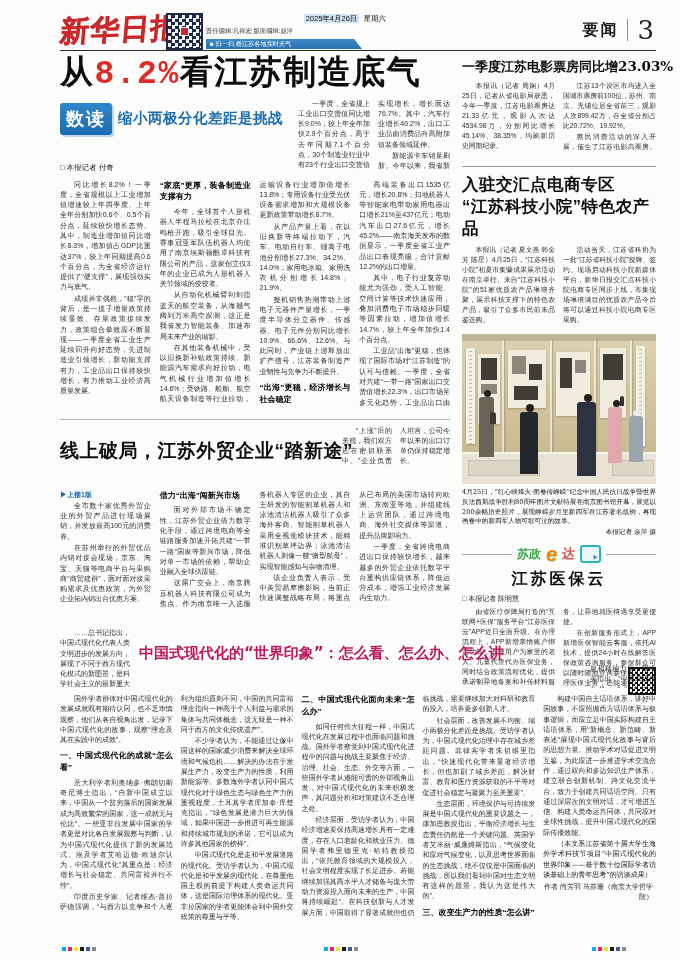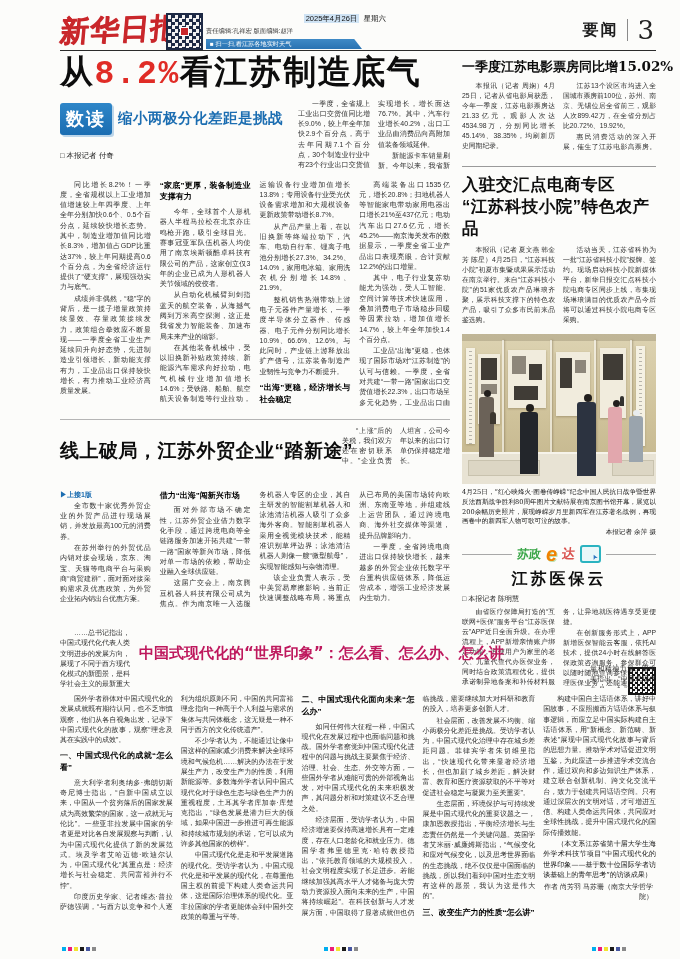--- a/index.html
+++ b/index.html
@@ -27,21 +27,21 @@
   .cols{text-align:justify;font-size:7px;line-height:1.47;color:#2e2e2e;}
   
   .zoneA-left{position:absolute;left:60px;top:58px;width:390px;}
   .a1-headline{font-size:33px;font-weight:900;letter-spacing:1.5px;line-height:1.05;white-space:nowrap;color:#0d0d0d;font-family:Liberation Mono, monospace;}
   .a1-headline .num{color:#e02c26;}
   .a1-top{display:flex;gap:8px;margin-top:6px;height:76px;}
   .a1-left{width:230px;}
   .shudu-row{display:flex;align-items:center;gap:6px;margin-top:4px;}
   .shudu-badge{background:linear-gradient(180deg,#2e86c8,#1b6db1);color:#fff;font-size:18px;font-weight:bold;padding:4px 6px;border-radius:3px;letter-spacing:2px;box-shadow:2px 2px 0 #bcd6ea;}
   .series-title{color:#1b6db1;font-size:14.5px;font-weight:bold;letter-spacing:0.5px;}
-  .a1-byline{margin-top:16px;font-size:7.5px;color:#222;}
+  .a1-byline{margin-top:28px;font-size:7.5px;color:#222;}
   .a1-right{flex:1;column-count:2;column-gap:8px;height:76px;overflow:hidden;}
   .a1-body{margin-top:5px;height:232px;overflow:hidden;column-count:4;column-gap:9px;}
   .hr1{border:none;border-top:1px solid #b5b5b5;margin:7px 0 6px;}
   .a2-top{display:flex;gap:10px;height:48px;}
   .a2-headline{width:272px;font-size:19px;font-weight:900;text-align:center;padding-top:12px;letter-spacing:0.5px;white-space:nowrap;color:#0d0d0d;}
   .a2-side{flex:1;column-count:2;column-gap:8px;height:46px;overflow:hidden;}
   .a2-body{margin-top:16px;height:146px;overflow:hidden;column-count:4;column-gap:9px;}
   .marker{font-weight:bold;color:#1b6db1;text-indent:0;}
   
   .zoneA-right{position:absolute;left:462px;top:58px;width:194px;}
@@ -157,21 +157,21 @@
           <div class="subhead">借力“出海”闯新兴市场</div>
           <div class="para">面对外部市场不确定性，江苏外贸企业借力数字化手段，通过跨境电商等全链路服务加速开拓共建“一带一路”国家等新兴市场，降低对单一市场的依赖，帮助企业融入全球供应链。</div>
           <div class="para">这届广交会上，南京腾豆机器人科技有限公司成为焦点。作为南京唯一入选服务机器人专区的企业，其自主研发的智能割草机器人和泳池清洁机器人吸引了众多海外客商。智能割草机器人采用全视觉模块技术，能精准识别草坪边界；泳池清洁机器人则像一艘“微型航母”，实现智能感知与杂物清理。</div>
           <div class="para">该企业负责人表示，受中美贸易摩擦影响，当前正快速调整战略布局，将重点从已布局的美国市场转向欧洲、东南亚等地，并组建线上运营团队，通过跨境电商、海外社交媒体等渠道，提升品牌影响力。</div>
           <div class="para">一季度，全省跨境电商进出口保持较快增长，越来越多的外贸企业依托数字平台重构供应链体系，降低运营成本，增强工业经济发展内生动力。</div>
         </div>
     </div>
   </div>
 
   <div class="zoneA-right">
-    <div class="movie-headline"><span>一季度江苏电影票房同比增</span><span class="num">15.02%</span></div>
+    <div class="movie-headline"><span>一季度江苏电影票房同比增</span><span class="num">23.03%</span></div>
     <div class="rc-body movie-body cols">
         <div class="para">本报讯（记者 周娴）4月25日，记者从省电影局获悉，今年一季度，江苏电影票房达21.33亿元，观影人次达4534.98万，分别同比增长45.14%、38.35%，均刷新历史同期纪录。</div>
         <div class="para">江苏13个设区市均进入全国城市票房前100位，苏州、南京、无锡位居全省前三，观影人次899.42万，在全省分别占比20.72%、19.92%。</div>
         <div class="para">惠民消费活动的深入开展，催生了江苏电影高票房。今年一季度，江苏相继发布春节档“惠民观影”和春季惠民观影活动，截至3月底，江苏省级财政已累计发放惠民观影补贴3414.7万元，带动观影人次302.75万人，各设区市累计发放惠民观影补贴1115.71万元，打造联动消费新场景，培育新的消费增长点。</div>
       </div>
 
     <hr class="rc-divider">
 
     <div class="keji-headline">
       <div>入驻交汇点电商专区</div>

